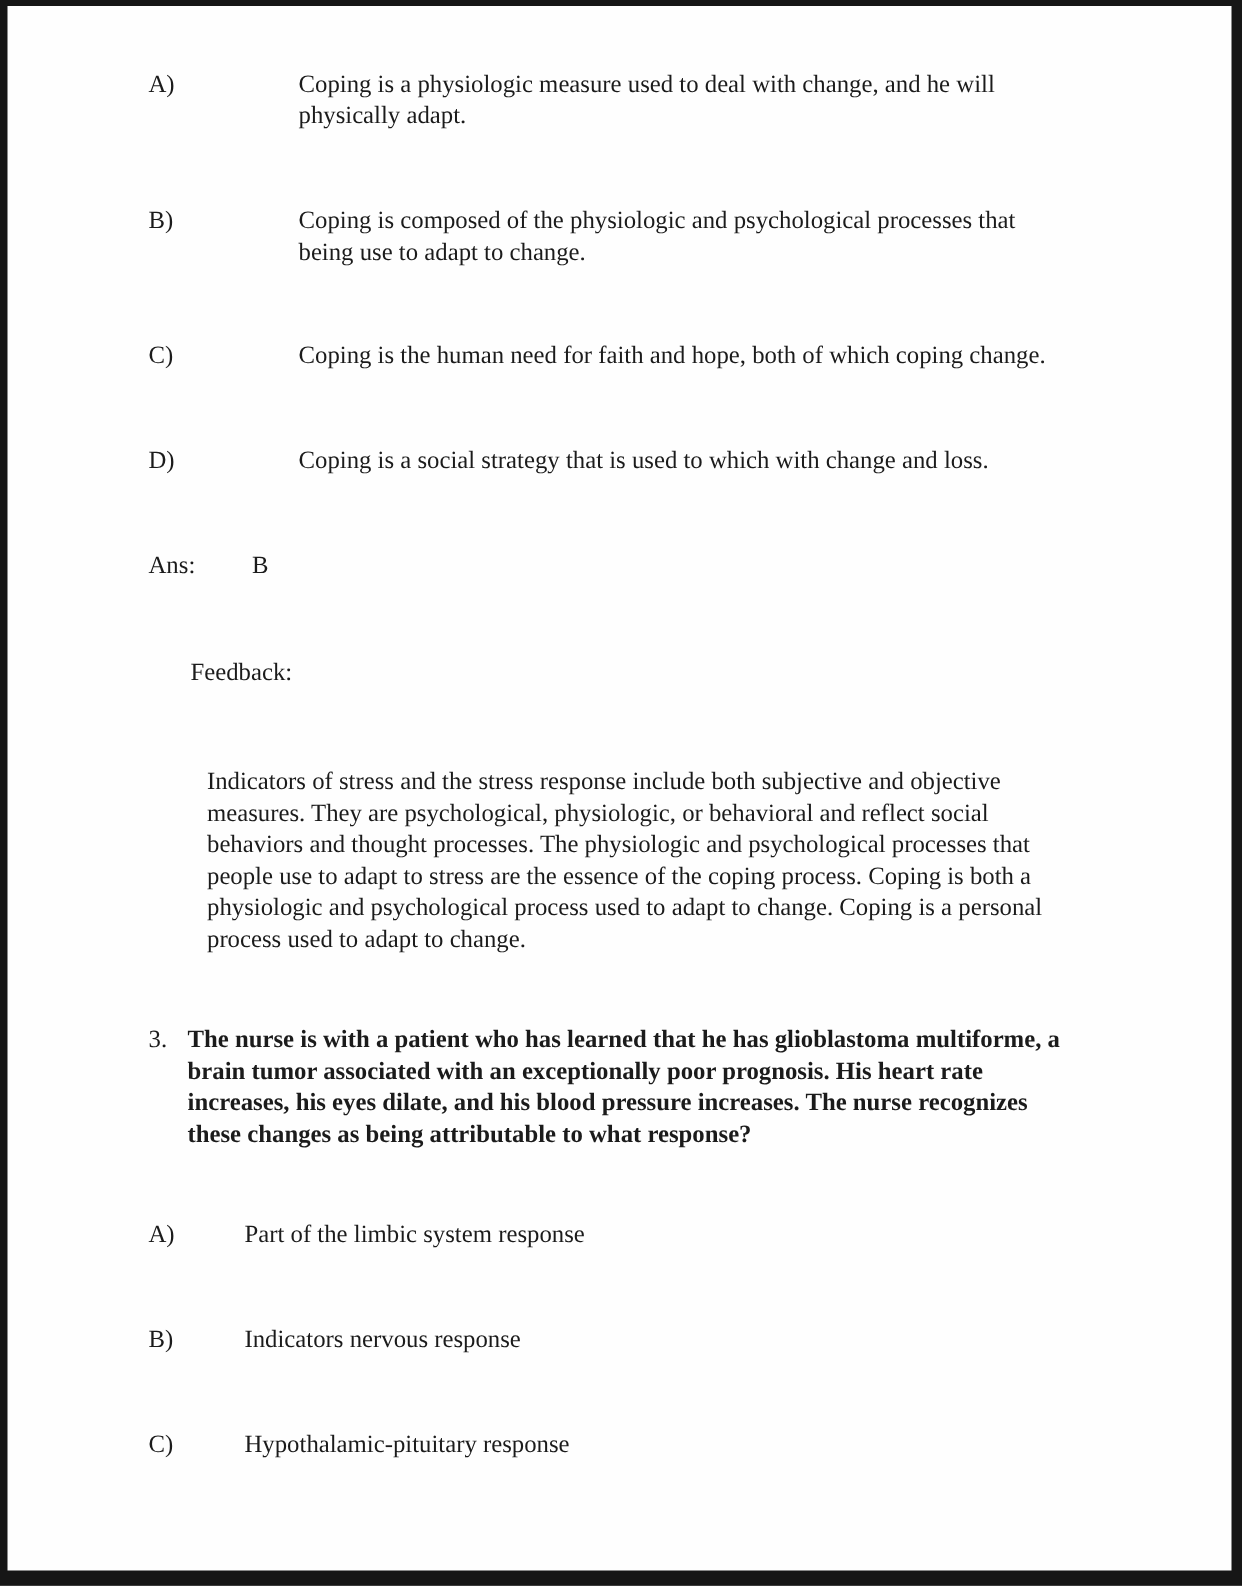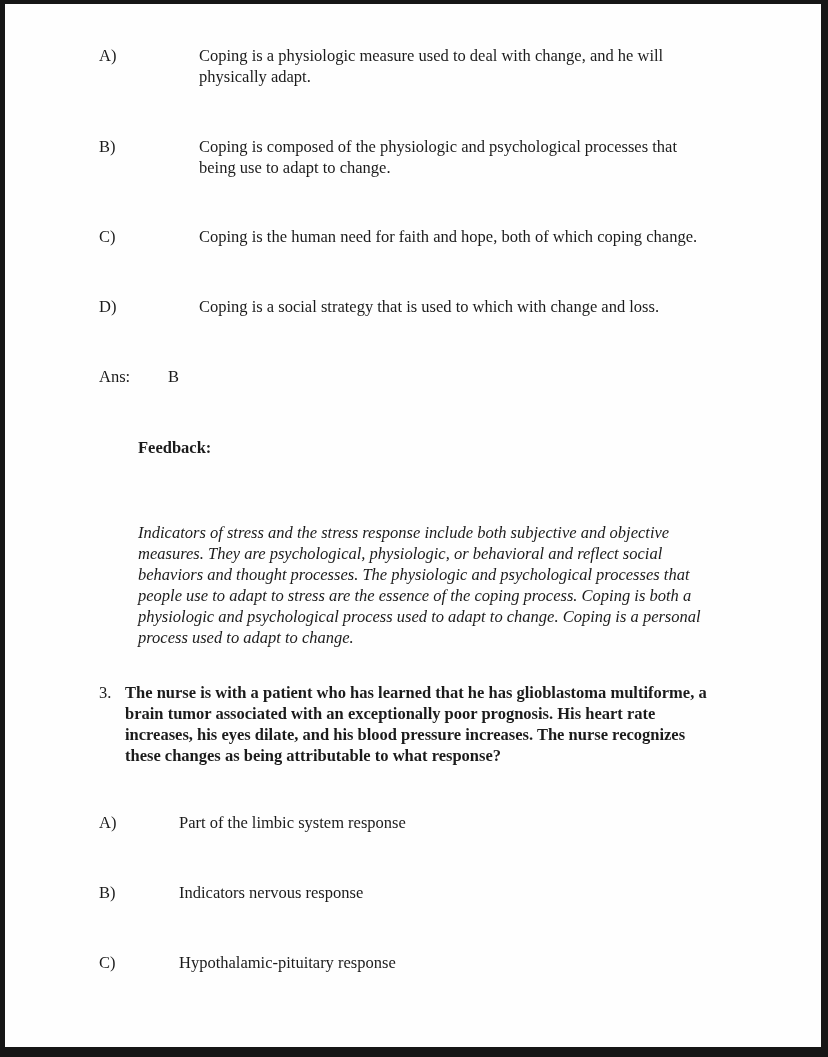--- a/index.html
+++ b/index.html
@@ -53,40 +53,38 @@
     width: 600px;
     white-space: pre-line;
     margin-left: 32px;
   }
   .opt-text-q3 {
     position: absolute;
     left: 158px; 
     top: 0;
     width: 600px;
     white-space: pre-line;
-    margin-left: 16px;
   }
   .ans-value {
     position: absolute;
     left: 163px;
     top: 0;
   }
   .fb-heading {
     position: absolute;
-    left: 133px; 
+    left: 122px; 
     top: 0;
-    font-weight: bold;
+    font-weight: normal;
   }
   .fb-body {
     position: absolute;
     left: 133px;
-    top: 16px;
+    top: 4px;
     width: 660px;
     white-space: pre-line;
-    font-style: italic;
   }
   .q-text {
     position: absolute;
     left: 120px; 
     top: 0;
     width: 660px;
     white-space: pre-line;
     font-weight: bold;
   }
 </style>

